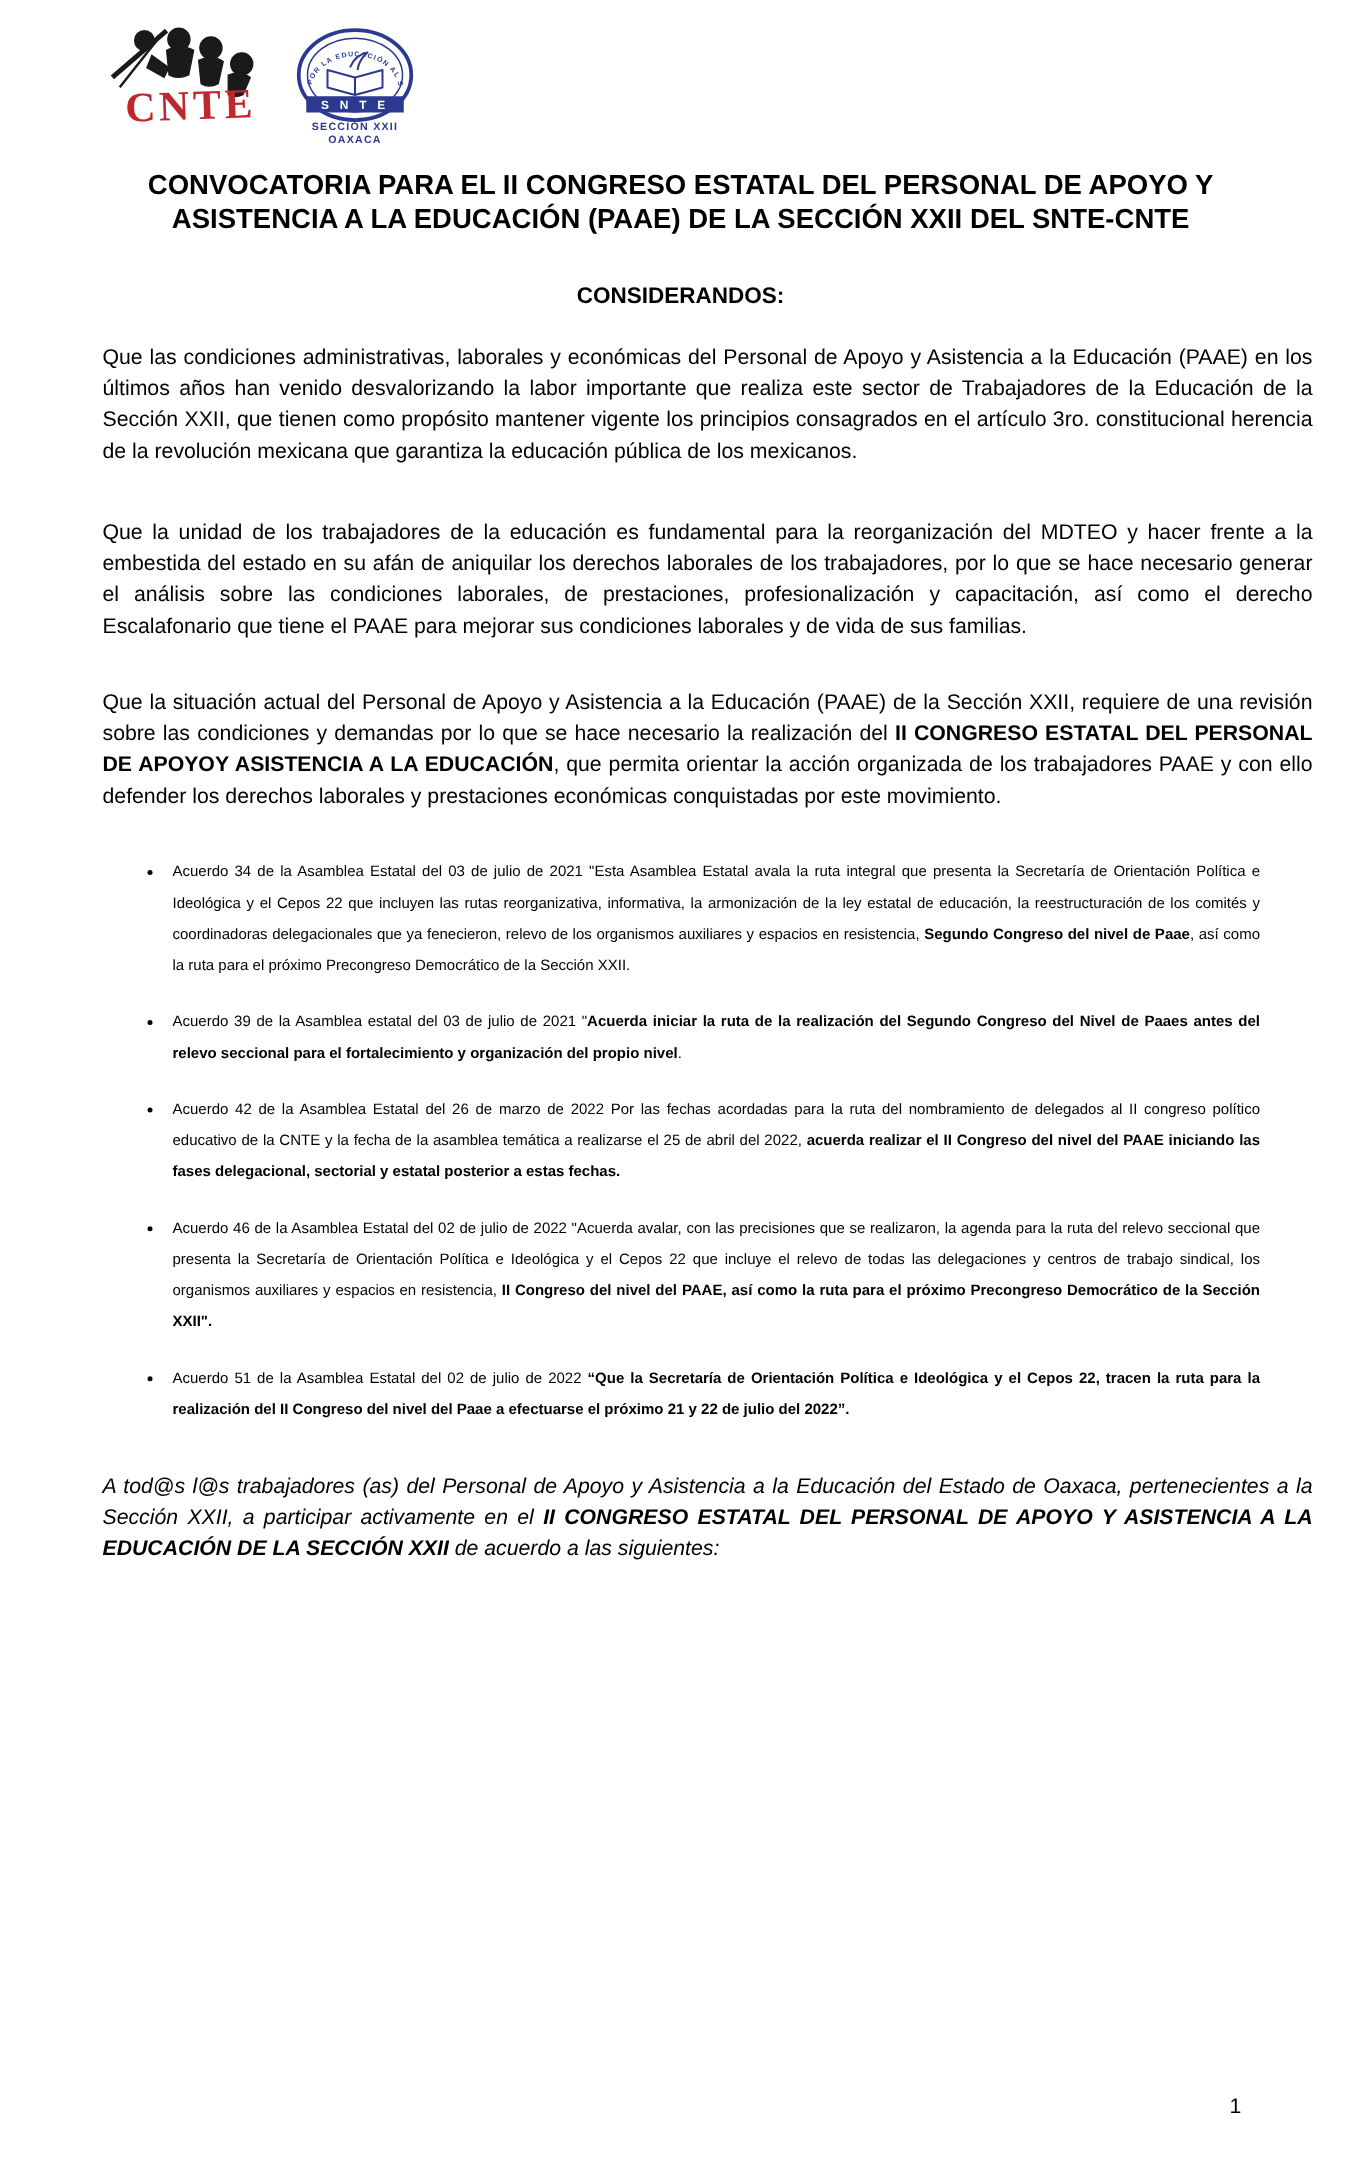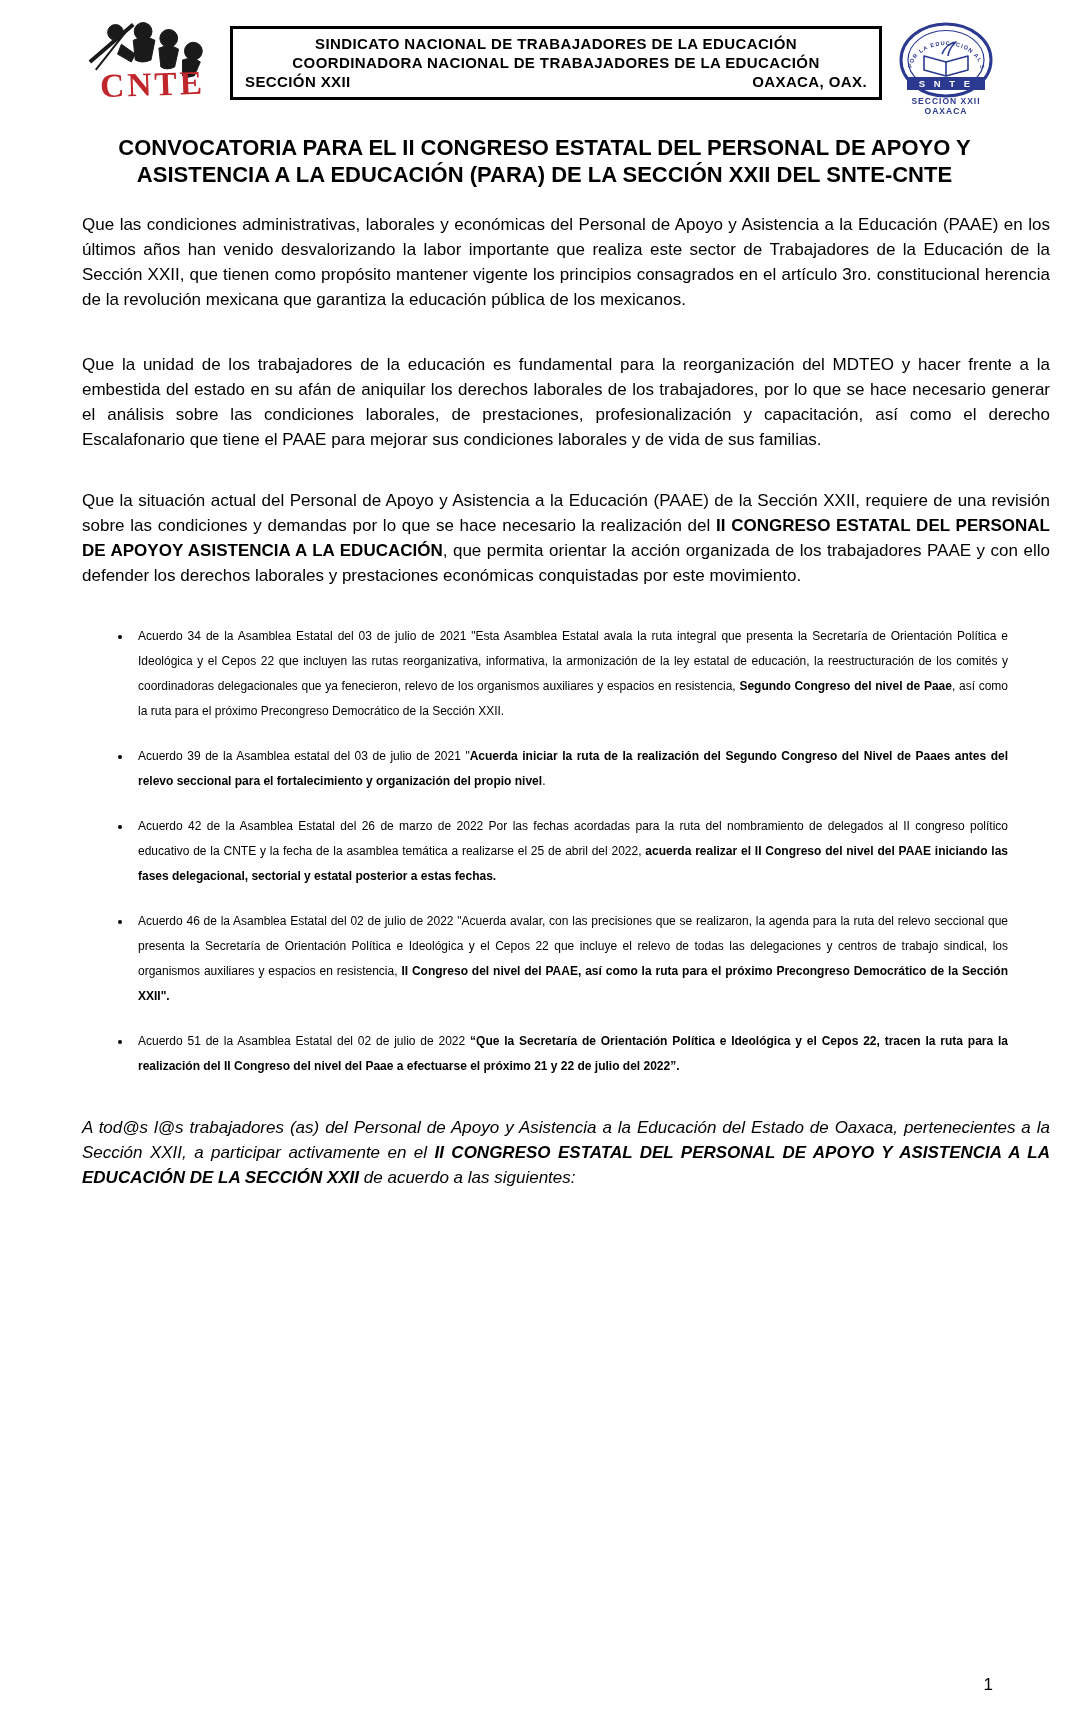--- a/index.html
+++ b/index.html
@@ -56,28 +56,20 @@
         <circle cx="88" cy="20" r="9"></circle>
         <circle cx="113" cy="33" r="9"></circle>
         <path d="M52 22 q12 -6 22 0 l-4 20 q-9 4 -16 0 Z"></path>
         <path d="M78 30 q11 -5 20 1 l-4 18 q-8 4 -14 0 Z"></path>
         <path d="M102 42 q10 -4 18 2 l-6 14 q-7 3 -12 0 Z"></path>
         <path d="M40 26 l14 10 -4 8 -14 -8 Z"></path>
       </g>
       <text x="72" y="78" text-anchor="middle" font-family="Liberation Serif, serif" font-weight="bold" font-size="34" letter-spacing="3" fill="#c0272d" transform="rotate(-2 72 78)">CNTE</text>
     </svg>
 
-    <div class="org-box">
-      <div class="line">SINDICATO NACIONAL DE TRABAJADORES DE LA EDUCACIÓN</div>
-      <div class="line">COORDINADORA NACIONAL DE TRABAJADORES DE LA EDUCACIÓN</div>
-      <div class="line line3">
-        <span>SECCIÓN XXII</span>
-        <span>OAXACA, OAX.</span>
-      </div>
-    </div>
 
     <svg class="logo-snte" viewBox="0 0 108 100" xmlns="http://www.w3.org/2000/svg" aria-hidden="true">
       <ellipse cx="54" cy="40" rx="45" ry="36" fill="#ffffff" stroke="#2b3990" stroke-width="3"></ellipse>
       <ellipse cx="54" cy="40" rx="38" ry="29.5" fill="none" stroke="#2b3990" stroke-width="1.2"></ellipse>
       <path id="snte-rim" d="M 19 52 A 35 27 0 1 1 89 52" fill="none"></path>
       <text font-size="5.6" fill="#2b3990" font-weight="bold" letter-spacing="1">
         <textPath href="#snte-rim" startOffset="4">POR LA EDUCACIÓN AL SERVICIO DEL PUEBLO</textPath>
       </text>
       <g fill="#ffffff" stroke="#2b3990" stroke-width="1.6" stroke-linejoin="round">
         <path d="M32 36 L54 42 L76 36 L76 50 L54 56 L32 50 Z"></path>
@@ -86,23 +78,24 @@
       </g>
       <rect x="15" y="57" width="78" height="13" fill="#2b3990"></rect>
       <text x="54" y="67" text-anchor="middle" font-size="9.5" font-weight="bold" letter-spacing="3" fill="#ffffff">S N T E</text>
       <text x="54" y="84" text-anchor="middle" font-size="8.5" font-weight="bold" letter-spacing="1" fill="#2b3990">SECCION XXII</text>
       <text x="54" y="94" text-anchor="middle" font-size="8.5" font-weight="bold" letter-spacing="1" fill="#2b3990">OAXACA</text>
     </svg>
   </div>
 
   <div class="title">
     <div>CONVOCATORIA PARA EL II CONGRESO ESTATAL DEL PERSONAL DE APOYO Y</div>
-    <div>ASISTENCIA A LA EDUCACIÓN (PARA) DE LA SECCIÓN XXII DEL SNTE-CNTE</div>
+    <div>ASISTENCIA A LA EDUCACIÓN (PAAE) DE LA SECCIÓN XXII DEL SNTE-CNTE</div>
   </div>
 
+  <div class="center-heading">CONSIDERANDOS:</div>
 
   <p class="body-text p1"><span>Que las condiciones administrativas, laborales y económicas del Personal de Apoyo y Asistencia a la Educación (PAAE) en los últimos años han venido desvalorizando la labor importante que realiza este sector de Trabajadores de la Educación de la Sección XXII, que tienen como propósito mantener vigente los principios consagrados en el artículo 3ro. constitucional herencia de la revolución mexicana que garantiza la educación pública de los mexicanos.</span></p>
 
   <p class="body-text p2"><span>Que la unidad de los trabajadores de la educación es fundamental para la reorganización del MDTEO y hacer frente a la embestida del estado en su afán de aniquilar los derechos laborales de los trabajadores, por lo que se hace necesario generar el análisis sobre las condiciones laborales, de prestaciones, profesionalización y capacitación, así como el derecho Escalafonario que tiene el PAAE para mejorar sus condiciones laborales y de vida de sus familias.</span></p>
 
   <p class="body-text p3"><span>Que la situación actual del Personal de Apoyo y Asistencia a la Educación (PAAE) de la Sección XXII, requiere de una revisión sobre las condiciones y demandas por lo que se hace necesario la realización del </span><b>II CONGRESO ESTATAL DEL PERSONAL DE APOYOY ASISTENCIA A LA EDUCACIÓN</b><span>, que permita orientar la acción organizada de los trabajadores PAAE y con ello defender los derechos laborales y prestaciones económicas conquistadas por este movimiento.</span></p>
 
 
   <ul class="acuerdos">
     <li><span>Acuerdo 34 de la Asamblea Estatal del 03 de julio de 2021 "Esta Asamblea Estatal avala la ruta integral que presenta la Secretaría de Orientación Política e Ideológica y el Cepos 22 que incluyen las rutas reorganizativa, informativa, la armonización de la ley estatal de educación, la reestructuración de los comités y coordinadoras delegacionales que ya fenecieron, relevo de los organismos auxiliares y espacios en resistencia, </span><b>Segundo Congreso del nivel de Paae</b><span>, así como la ruta para el próximo Precongreso Democrático de la Sección XXII.</span></li>

